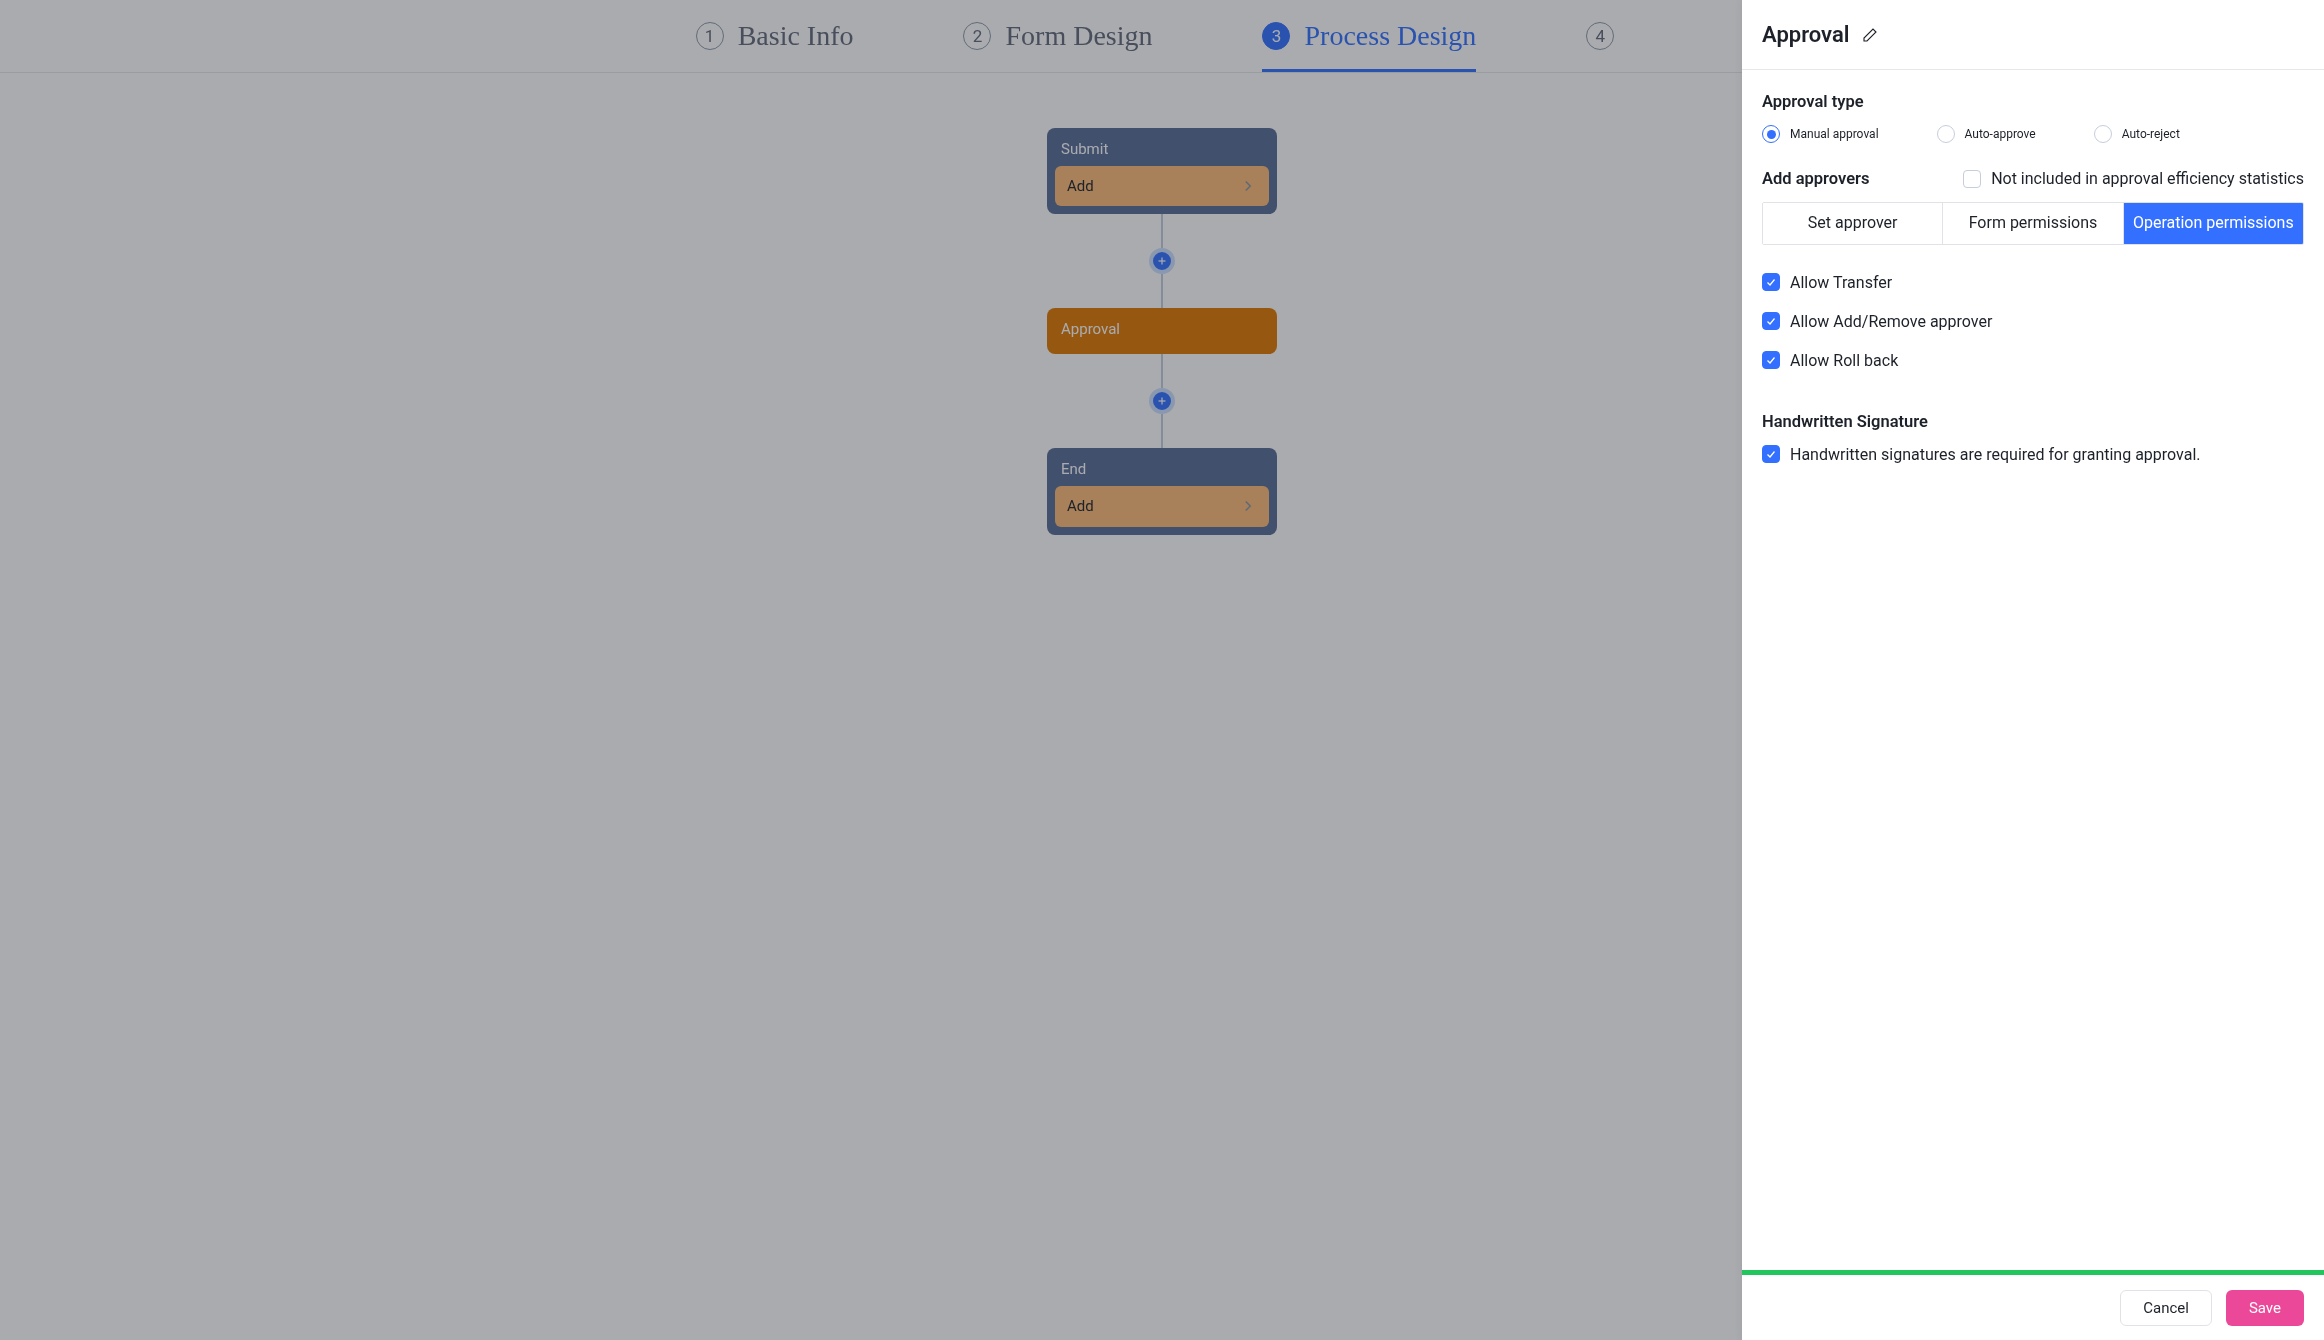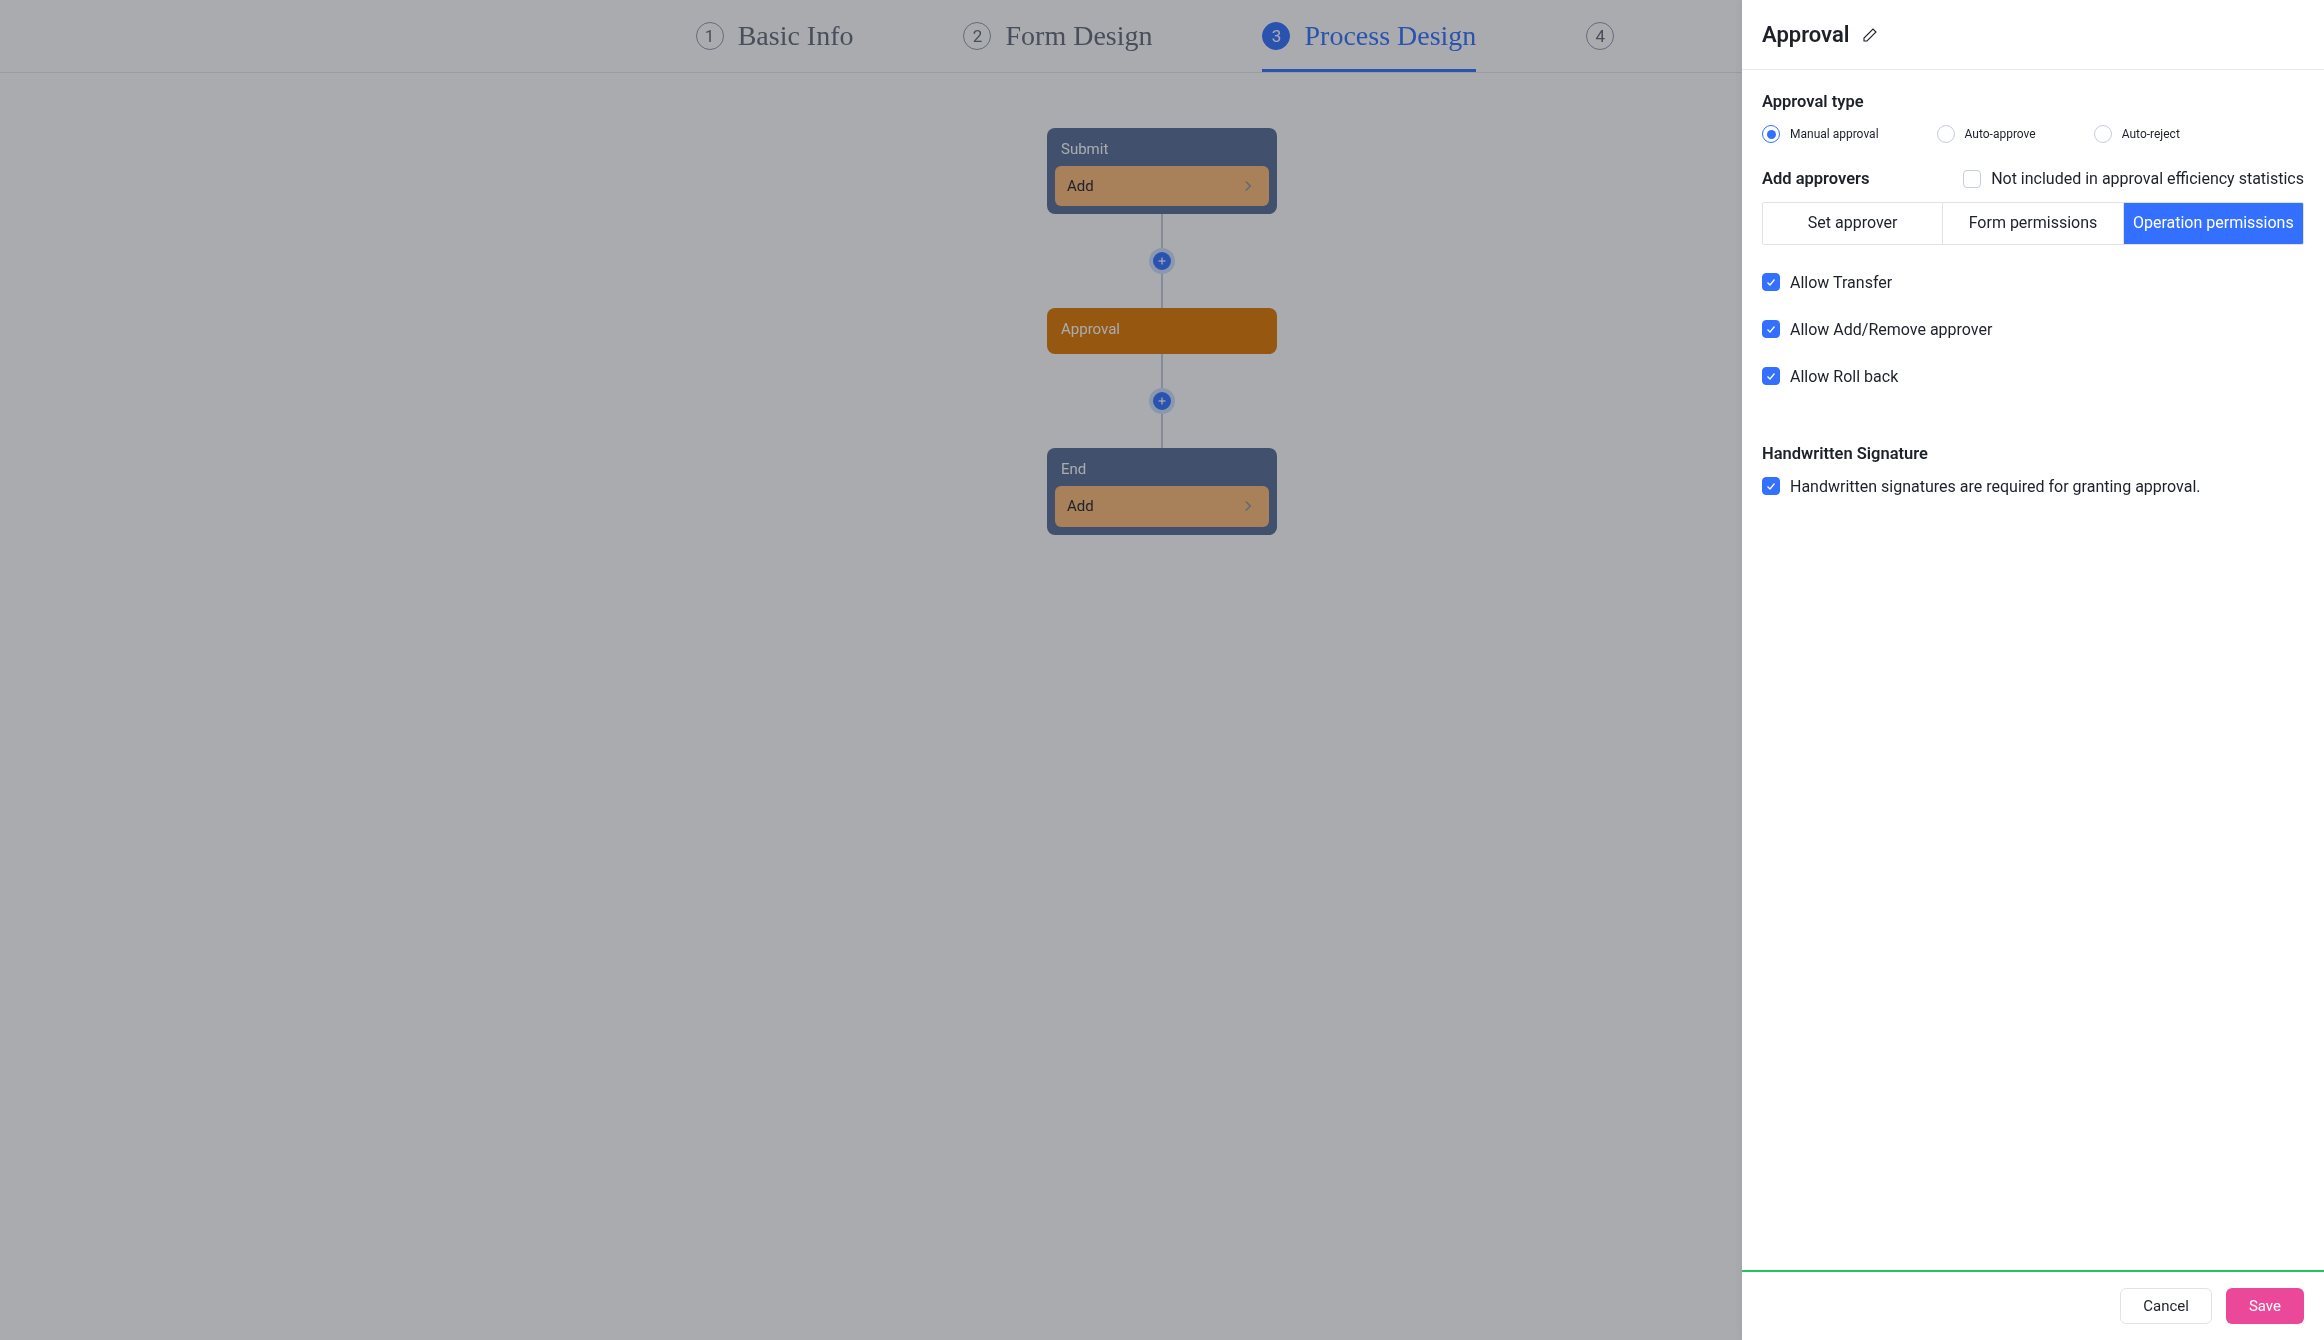--- a/index.html
+++ b/index.html
@@ -242,27 +242,27 @@
   }
   .seg-tab:last-child { border-right: none; }
   .seg-tab.active {
     background: #3370ff;
     color: #fff;
   }
 
   .check-list {
     display: flex;
     flex-direction: column;
-    gap: 28px;
-    margin-bottom: 58px;
+    gap: 20px;
+    margin-bottom: 42px;
   }
 
   .panel-footer {
     height: 70px;
-    border-top: 2px solid #22c55e;
+    border-top: 5px solid #22c55e;
     display: flex;
     align-items: center;
     justify-content: flex-end;
     gap: 14px;
     padding: 1px 20px;
     margin-top: 36px;
   }
   .btn {
     height: 36px;
     padding: 0 22px;

